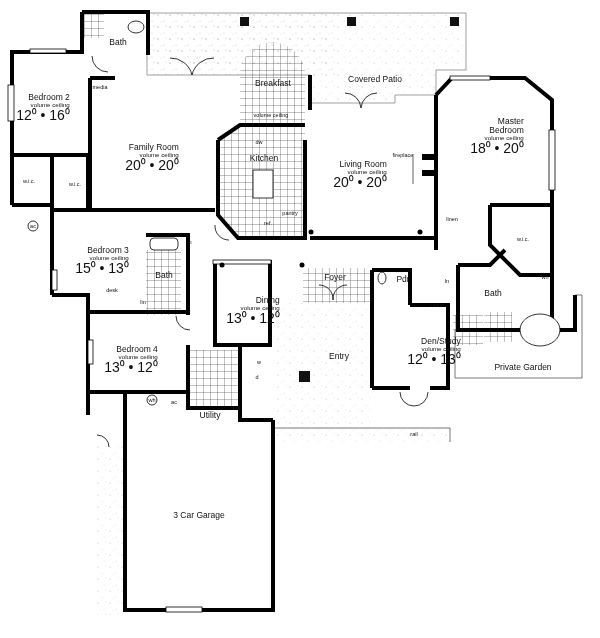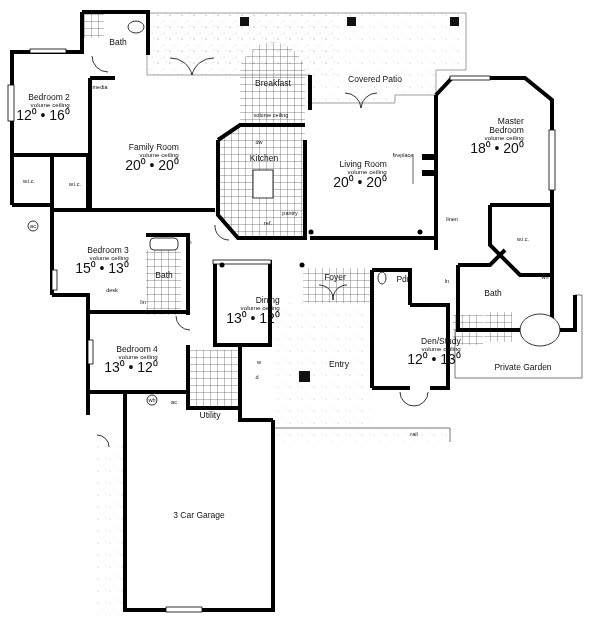--- a/index.html
+++ b/index.html
@@ -215,21 +215,21 @@
   <div class="lbl" style="left:424px;top:337px;margin-left:10px;">
     <div class="name">Den/Study</div>
     <div class="sub">volume ceiling</div>
     <div class="dim">12⁰ • 13⁰</div>
   </div>
   <div class="lbl" style="left:131px;top:345px;">
     <div class="name">Bedroom 4</div>
     <div class="sub">volume ceiling</div>
     <div class="dim">13⁰ • 12⁰</div>
   </div>
-  <div class="lbl" style="left:339px;top:360px;">
+  <div class="lbl" style="left:339px;top:352px;">
       <div class="name">Entry</div>
     </div>
   <div class="lbl" style="left:210px;top:369px;margin-top:42px;">
       <div class="name">Utility</div>
     </div>
   <div class="lbl" style="left:523px;top:363px;">
       <div class="name">Private Garden</div>
     </div>
   <div class="lbl" style="left:199px;top:511px;">
       <div class="name">3 Car Garage</div>

